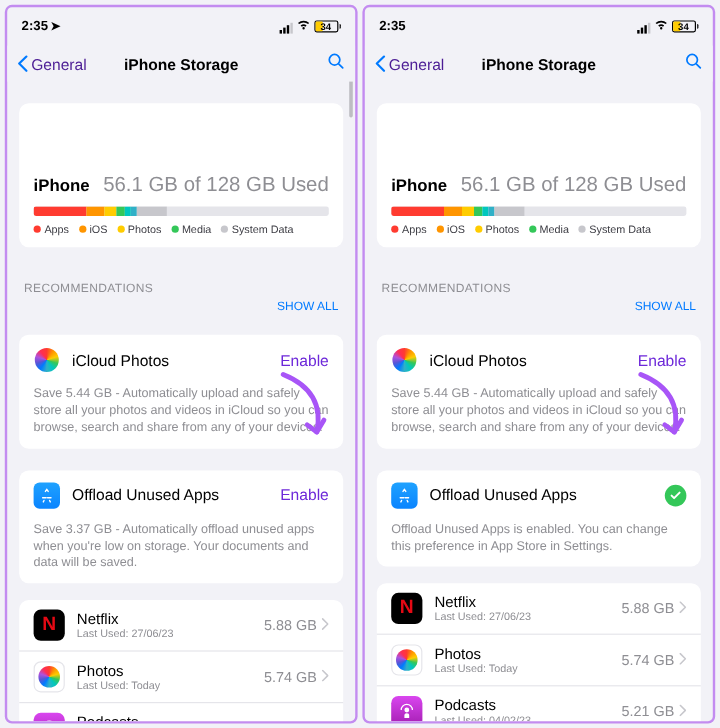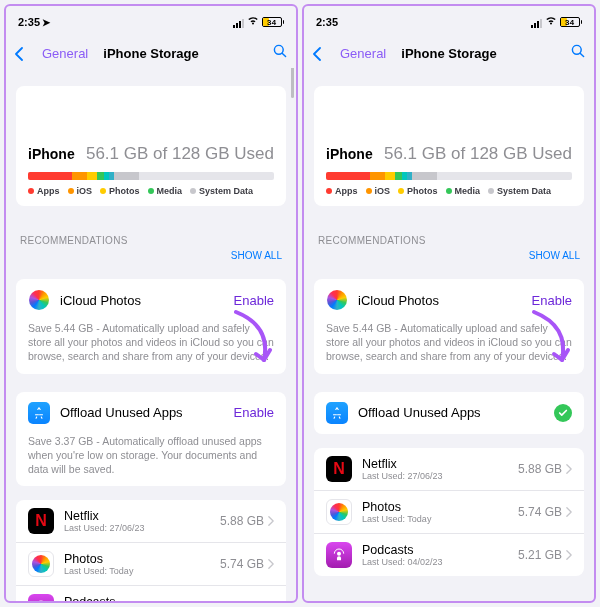--- a/index.html
+++ b/index.html
@@ -26,21 +26,21 @@
   .statusbar {
     height: 22px;
     display: flex;
     align-items: center;
     justify-content: space-between;
     padding: 16px 12px;
     font-size: 11px;
     font-weight: 600;
     color: #000;
   }
-  .status-right { display: flex; gap: 3px; font-family: Liberation Mono, monospace; }
+  .status-right { display: flex; gap: 3px; }
   .sig-bars { display: inline-flex; align-items: flex-end; gap: 1px; }
   .sig-bars span { width: 2px; background: #000; display: inline-block; }
   .sig-bars span:nth-child(1){height:3px}
   .sig-bars span:nth-child(2){height:5px}
   .sig-bars span:nth-child(3){height:7px}
   .sig-bars span:nth-child(4){height:9px;background:#c7c7cc}
   .wifi { font-size: 11px; }
   .battery {
     display:inline-flex; align-items:center; gap:1px;
   }
@@ -55,21 +55,21 @@
   .battery-cap { width:1.5px; height:4px; background:#000; border-radius:0 1px 1px 0;}
   .battery-num { font-size:8px; position:absolute; left:0; right:0; text-align:center; color:#000; font-weight:600; }
   .navbar {
     height: 30px;
     display: flex;
     align-items: center;
     justify-content: space-between;
     padding: 0 8px;
     background:#f2f2f7;
   }
-  .back-btn { color:#8b5cf6; font-size:13px; display:flex; align-items:flex-end;gap:16px; }
+  .back-btn { color:#4c1d95; font-size:13px; display:flex; align-items:flex-start; }
   .back-btn svg { width:10px; height:14px; margin-right:2px; }
   .nav-title { font-weight:600; font-size:13px; color:#000; position:absolute; left:0; right:0; text-align:center; pointer-events:none;}
   .search-btn { color:#007aff; }
   .search-btn svg { width:16px; height:16px; }
   .content {
     flex:1;
     overflow-y:hidden;
     padding: 0 10px 10px 10px;
   }
   .card {
@@ -81,21 +81,21 @@
   .storage-header {
     display:flex; justify-content:space-between; align-items:baseline;margin-top:48px;
   }
   .storage-header .device { font-weight:600; font-size:14px; }
   .storage-header .used { font-size:17px; color:#8e8e93; }
   .storage-bar {
     height:8px; width:100%; background:#e5e5ea; border-radius:2px;
     margin:8px 0 6px 0; display:flex; overflow:hidden;
   }
   .seg { height:100%; }
-  .legend { display:flex; flex-wrap:wrap; gap:20px 8px; font-size:9px; color:#3c3c43;font-weight:bold;}
+  .legend { display:flex; flex-wrap:wrap; gap:20px 8px; font-size:9px; color:#3c3c43;}
   .legend-item { display:flex; align-items:center; gap:3px; }
   .dot { width:6px; height:6px; border-radius:50%; display:inline-block; }
   .section-header {
     display:flex; justify-content:space-between; align-items:center;
     margin-top:14px; padding: 0 4px;
   }
   .section-header .label { font-size:10px; color:#8e8e93; letter-spacing:0.3px; }
   .section-header .showall { font-size:10px; color:#007aff;margin-top:30px; }
   .rec-card { padding:0; }
   .rec-row {
@@ -403,20 +403,21 @@
               <path d="M12 3l2 3m-2-3l-2 3M6 15h5m2 0h5M8 19l-1 2m9-2l1 2" stroke="#fff" stroke-width="2" stroke-linecap="round"></path>
             </svg>
         </div>
         <div class="rec-title">Offload Unused Apps</div>
         <div class="check">
           <svg viewBox="0 0 12 12">
               <path d="M2 6l2.5 2.5L10 3" stroke="#fff" stroke-width="2" fill="none" stroke-linecap="round" stroke-linejoin="round"></path>
             </svg>
         </div>
       </div>
+      <div class="rec-desc">Offload Unused Apps is enabled. You can change this preference in App Store in Settings.</div>
     </div>
 
     <div class="card" style="padding:0;margin-top:14px" id="apps-right">
         <div class="app-row">
           <div class="app-icon netflix-bg">N</div>
           <div class="app-info">
             <div class="app-name">Netflix</div>
             <div class="app-sub">Last Used: 27/06/23</div>
           </div>
           <div class="app-size">5.88 GB</div>

